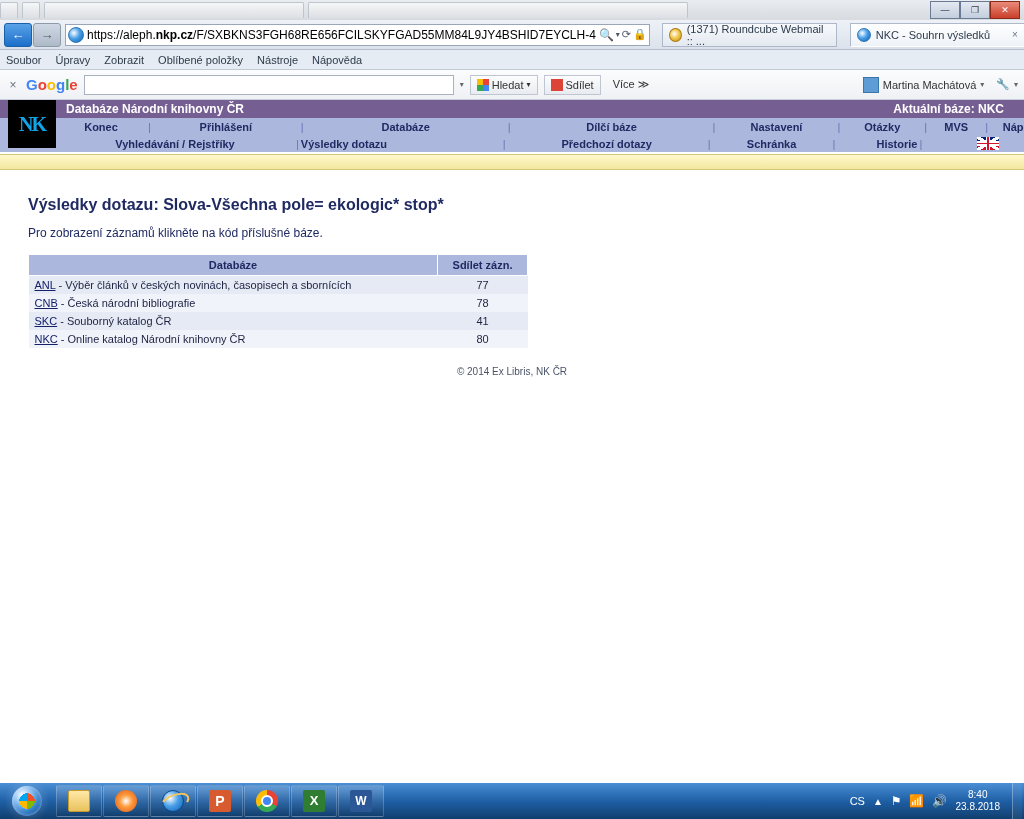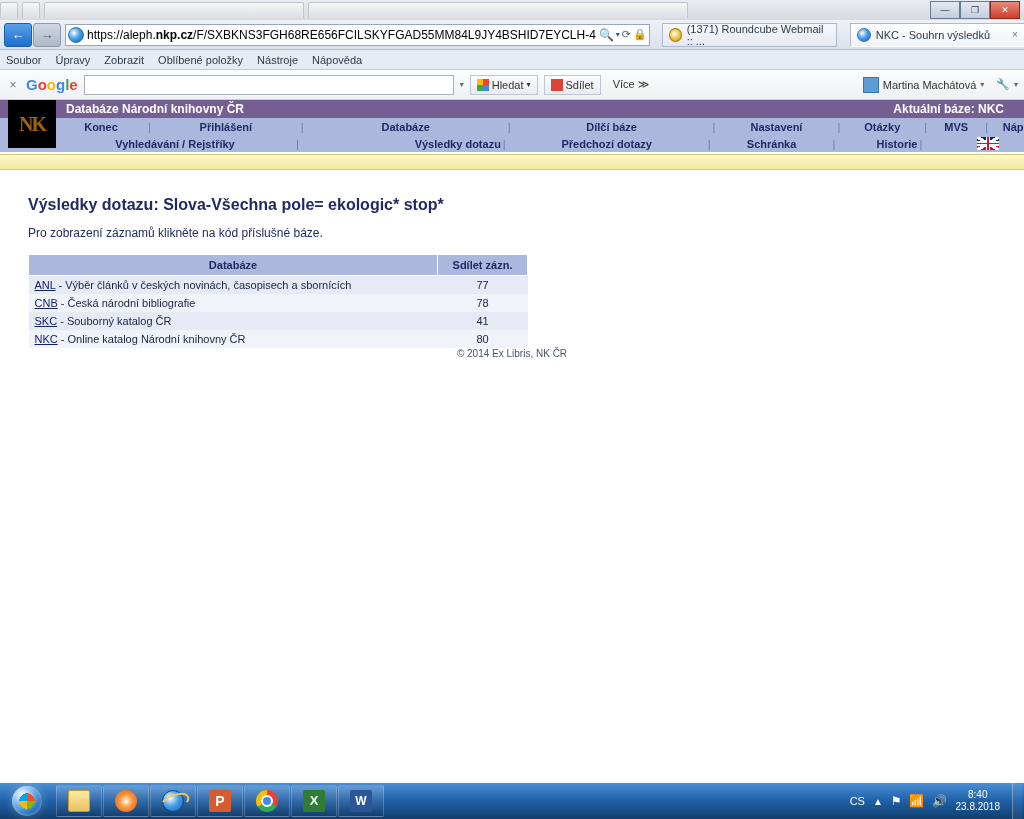--- a/index.html
+++ b/index.html
@@ -52,35 +52,35 @@
   .gbar .spacer{flex:1;}
   .gprof{display:flex;align-items:center;gap:4px;font-size:11px;color:#333;}
   .gprof .av{width:16px;height:16px;background:#5d9cd4;border:1px solid #3a76a8;}
   .gprof .dd{font-size:8px;color:#666;}
   .gprof .wrench{color:#555;}
 
   
   .libhdr{height:18px;background:#745e92;color:#fff;display:flex;align-items:center;padding:0 12px 0 66px;font-size:12px;font-weight:bold;}
   .libhdr .right{margin-left:auto;padding-right:8px;}
   .libnav{height:34px;background:#abb7dd;display:flex;position:relative;}
-  .logo-nk{position:absolute;left:8px;top:-18px;width:48px;height:48px;background:#000;color:#a16207;display:flex;align-items:center;justify-content:center;font-family:Georgia,serif;font-size:20px;font-weight:bold;letter-spacing:-2px;}
+  .logo-nk{position:absolute;left:8px;top:-18px;width:48px;height:48px;background:#000;color:#0ea5e9;display:flex;align-items:center;justify-content:center;font-family:Georgia,serif;font-size:20px;font-weight:bold;letter-spacing:-2px;}
   .navcol{flex:1;display:flex;flex-direction:column;margin-left:56px;}
   .navrow{display:flex;height:17px;align-items:center;}
   .navrow a{color:#202a62;font-size:11px;font-weight:bold;text-decoration:none;text-align:center;}
   .navrow .sep{color:#6a78b4;padding:0 2px;}
   .navrow.top .cell1{width:90px;text-align:center;}
   .navrow.top .cell2{width:146px;text-align:center;}
   .navrow.top .cell3{width:200px;text-align:center;}
   .navrow.top .cell4{width:198px;text-align:center;}
   .navrow.top .cell5{width:118px;text-align:center;}
   .navrow.top .cell6{width:80px;text-align:center;}
   .navrow.top .cell7{width:54px;text-align:center;}
   .navrow.top .cell8{width:78px;text-align:center;}
   .navrow.bot .cellA{width:238px;text-align:center;}
-  .navrow.bot .cellB{width:200px;text-align:right;}
+  .navrow.bot .cellB{width:200px;text-align:left;}
   .navrow.bot .cellC{width:198px;text-align:center;}
   .navrow.bot .cellD{width:118px;text-align:center;}
   .navrow.bot .cellE{width:80px;text-align:right;}
   .navrow.bot .cellF{width:128px;text-align:center;display:flex;justify-content:center;}
   .flag{width:22px;height:13px;background:linear-gradient(to bottom,#00247d 0 33%,#fff 0 66%,#cf142b 0);position:relative;}
   .flag::before{content:"";position:absolute;inset:0;background:
      linear-gradient(to bottom right,transparent 43%,#fff 43% 57%,transparent 57%),
      linear-gradient(to top right,transparent 43%,#fff 43% 57%,transparent 57%),
      linear-gradient(to right,transparent 40%,#fff 40% 60%,transparent 60%),
      linear-gradient(to bottom,transparent 40%,#fff 40% 60%,transparent 60%);
@@ -93,21 +93,21 @@
   
   .content{padding:12px 28px;}
   h2.qtitle{font-size:16px;color:#202a62;font-weight:bold;margin:14px 0 12px;}
   .hint{font-size:12px;color:#202a62;margin-bottom:14px;}
   table.res{border-collapse:collapse;width:500px;font-size:11px;}
   table.res th{background:#abb7dd;color:#202a62;font-weight:bold;padding:4px;border:1px solid #fff;}
   table.res td{padding:3px 6px;background:#f1f3fa;color:#1c2240;}
   table.res tr:nth-child(even) td{background:#e6eaf5;}
   table.res td.code a{color:#14206a;text-decoration:underline;font-weight:normal;}
   table.res td.cnt{text-align:center;width:90px;}
-  .footer{text-align:center;color:#4a5468;font-size:10px;}
+  .footer{text-align:center;color:#4a5468;font-size:10px;margin-top:18px;}
 
   
   .taskbar{position:absolute;bottom:0;left:0;right:0;height:36px;background:linear-gradient(to bottom,#4b8fd5,#1e5fa6 50%,#113f6e);display:flex;align-items:center;padding:0 0 0 0;}
   .start{width:54px;height:36px;display:flex;align-items:center;justify-content:center;background:radial-gradient(circle at 50% 50%,rgba(255,255,255,0.25),transparent 70%);}
   .orb{width:30px;height:30px;border-radius:50%;background:radial-gradient(circle at 35% 30%,#fff,#7fb9f0 35%,#1766b6 70%,#0b3d6f);box-shadow:inset 0 0 4px rgba(255,255,255,0.6);position:relative;}
   .orb::before{content:"";position:absolute;inset:6px;background:
     conic-gradient(#f25022 0 25%,#7fba00 0 50%,#ffb900 0 75%,#00a4ef 0);
     -webkit-mask:radial-gradient(circle,#000 60%,transparent 61%);
     mask:radial-gradient(circle,#000 60%,transparent 61%);
     filter:blur(0.5px);}

